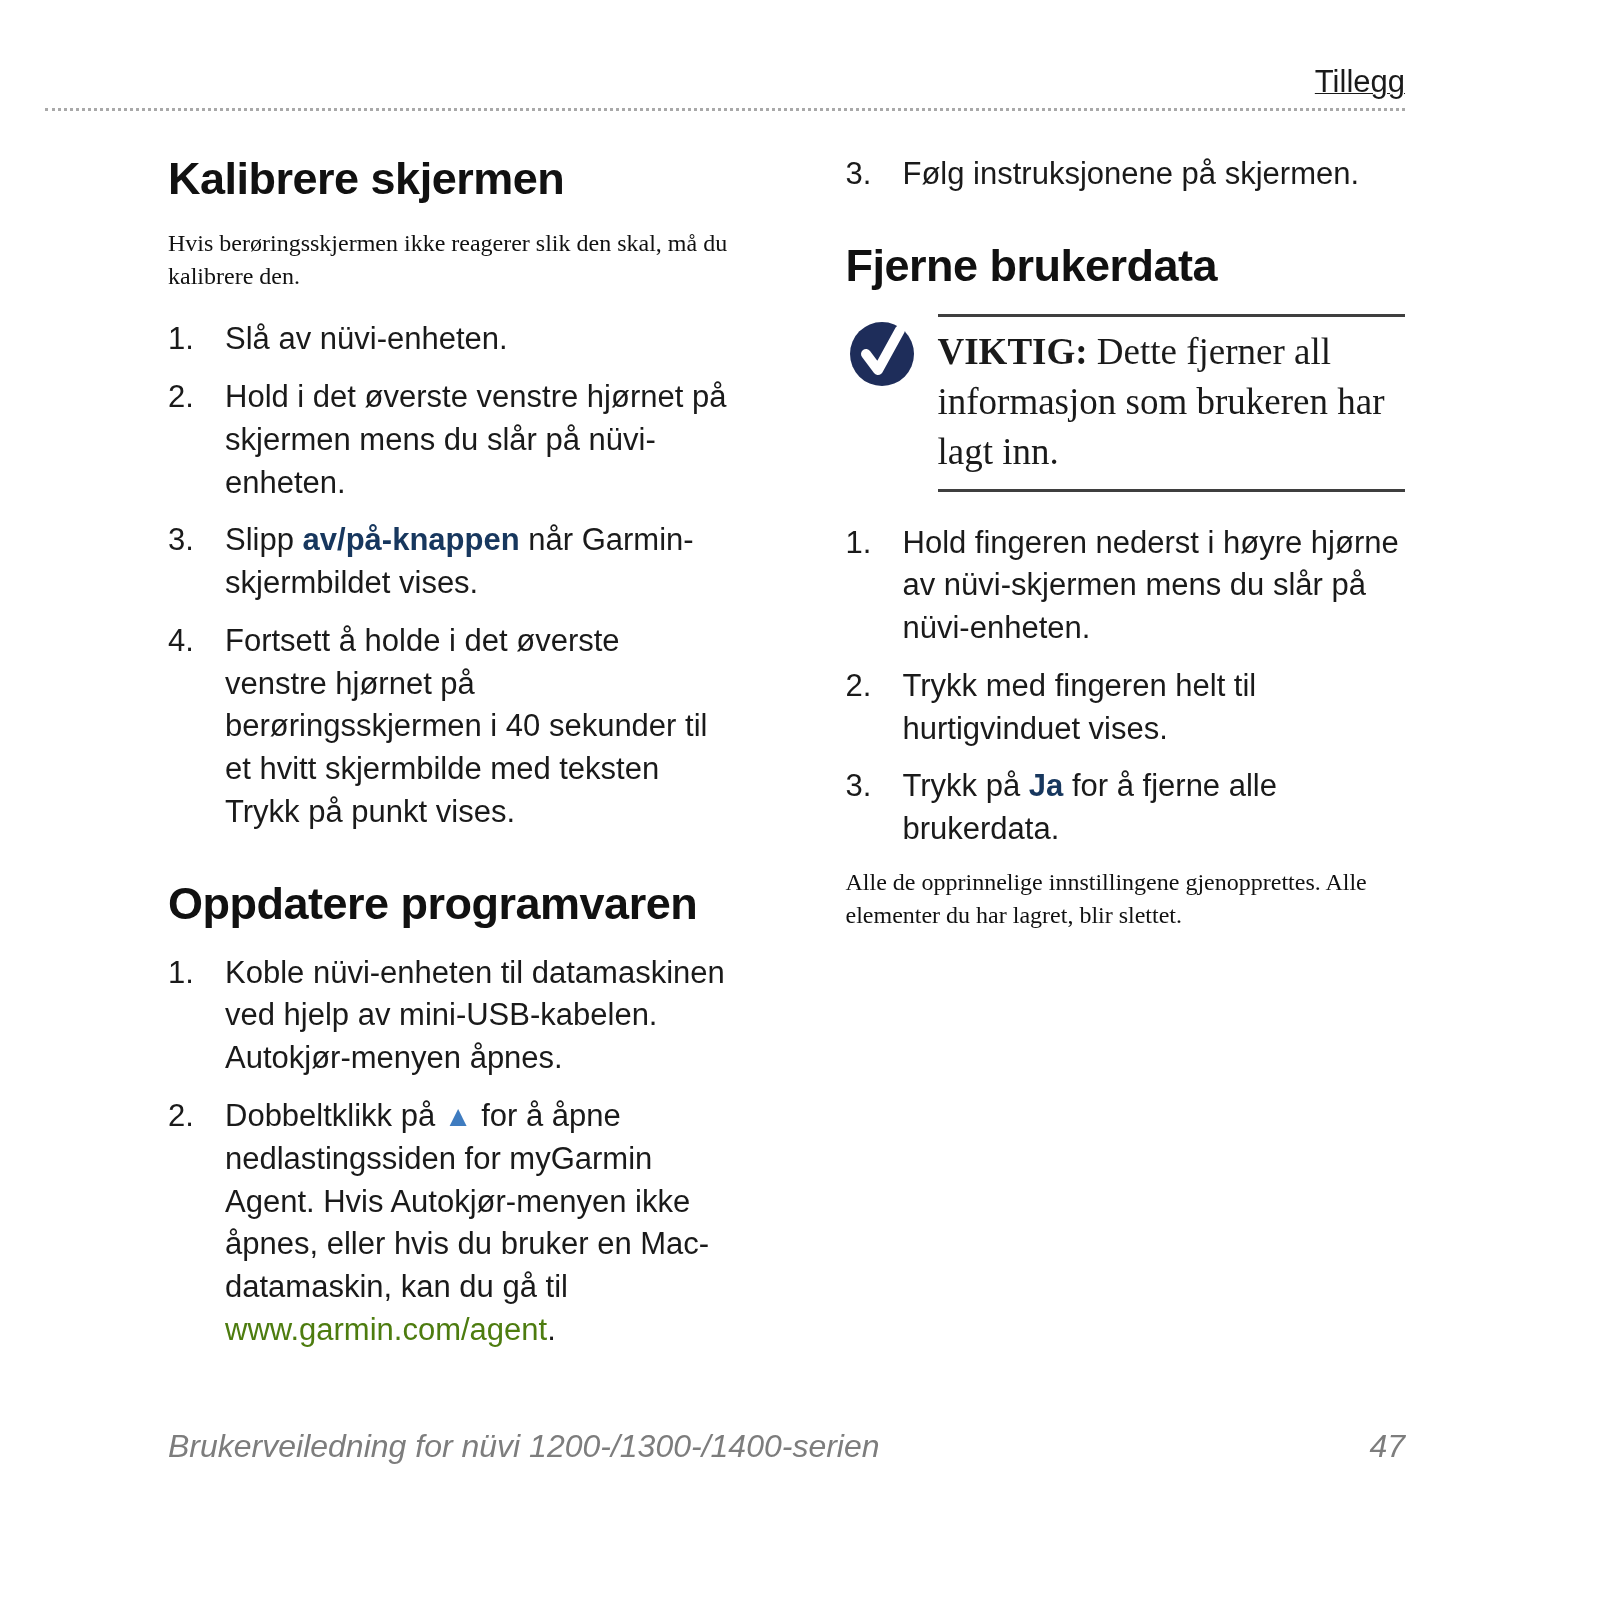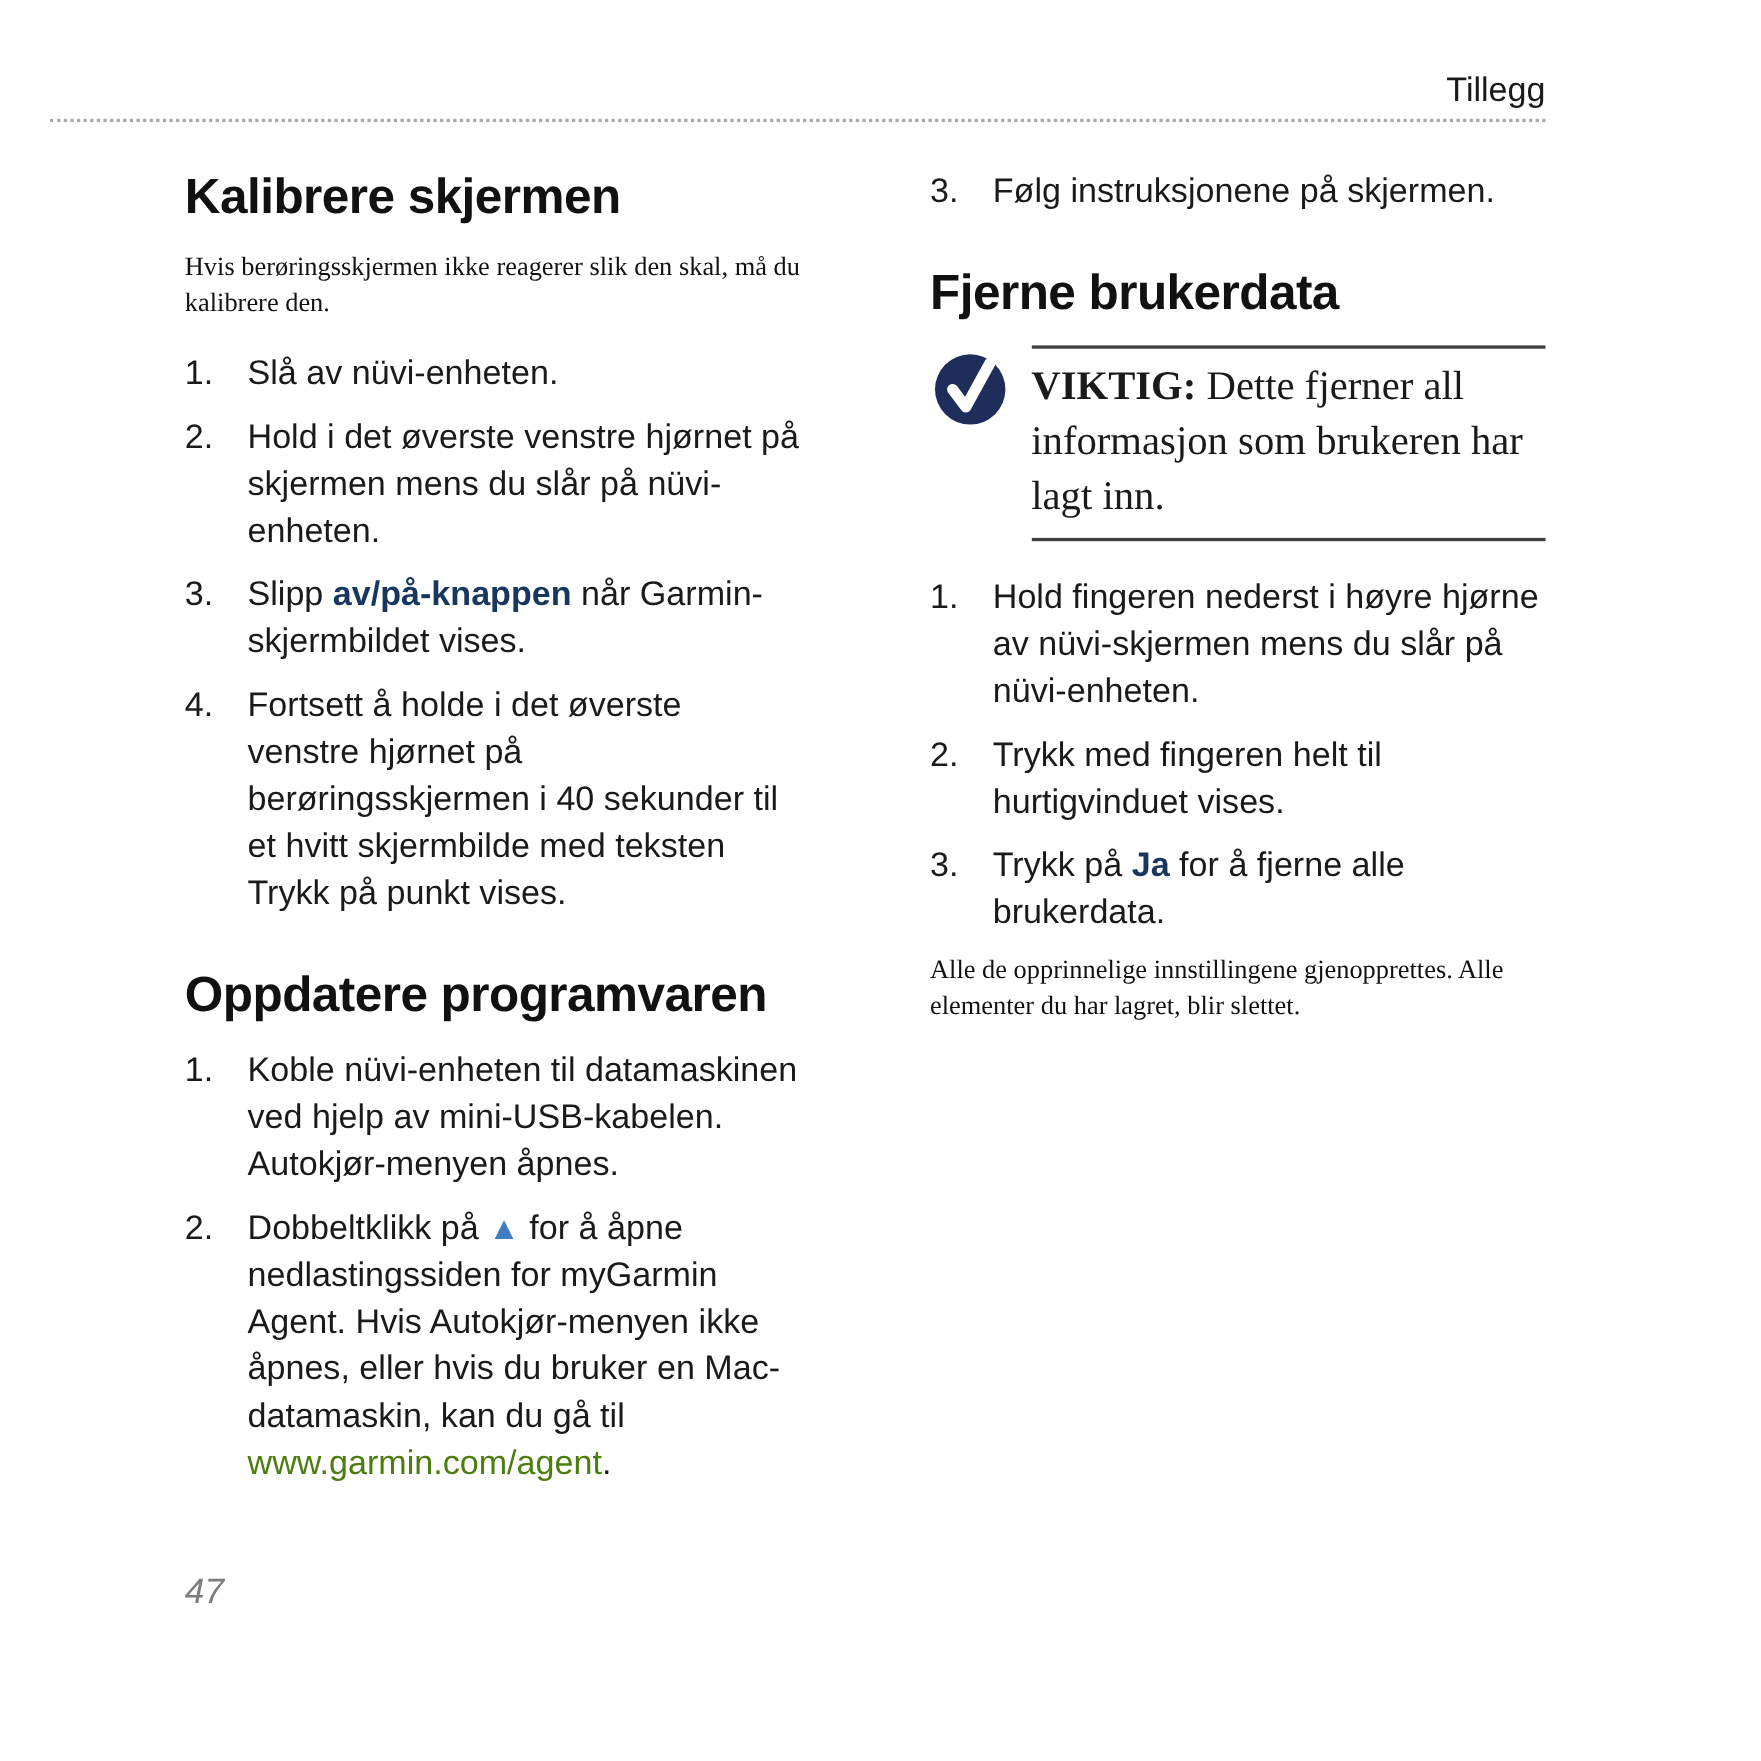--- a/index.html
+++ b/index.html
@@ -11,20 +11,21 @@
     color:#1a1a1a;
     overflow:hidden;
     box-sizing:border-box;
   }
   
   .pagehead{
     margin:64px 196px 0 45px;
     border-bottom:3px dotted #a9a9a9;
     padding-bottom:8px;
     text-align:right;
+    text-decoration:underline;
   }
   .pagehead-label{
     font-size:31px;
     color:#1a1a1a;
   }
   
   .columns{
     display:flex;
     gap:118px;
     margin:42px 196px 0 168px;
@@ -192,16 +193,17 @@
           <span class="li-text"><span>Trykk på </span><span class="term">Ja</span><span> for å fjerne alle brukerdata.</span></span>
         </div>
       </div>
 
       <p class="serif-p">Alle de opprinnelige innstillingene gjenopprettes. Alle elementer du har lagret, blir slettet.</p>
 
     </div>
   </div>
 
   <div class="pagefoot">
+    <span class="foot-title">Brukerveiledning for nüvi 1200-/1300-/1400-serien</span>
     <span class="foot-page">47</span>
   </div>
 
 </div>
 
 </body></html>

